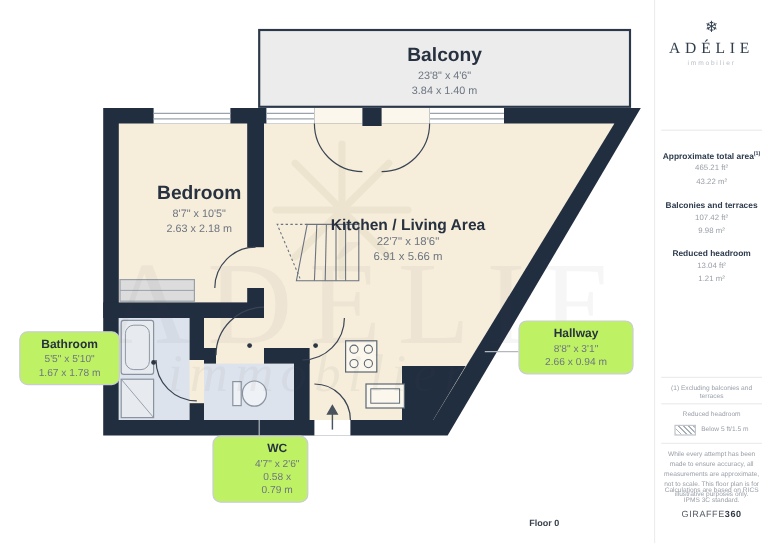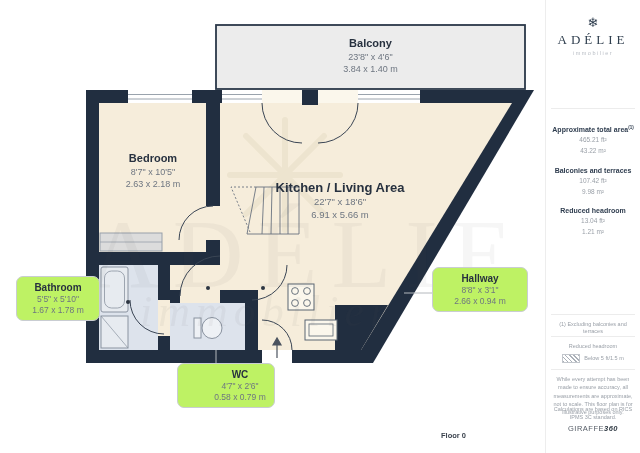--- a/index.html
+++ b/index.html
@@ -8,21 +8,21 @@
   
   .plan{position:absolute;left:0;top:0;width:545px;height:453px;}
   .plan svg{position:absolute;left:0;top:0;}
   .wm-letters{position:absolute;left:88px;top:198px;width:460px;
       font-family:"Liberation Serif",serif;font-size:98px;letter-spacing:14px;
       color:rgba(70,70,70,0.05);white-space:nowrap;pointer-events:none;}
   .wm-script{position:absolute;left:140px;top:286px;width:300px;
       font-family:"Liberation Serif",serif;font-style:italic;font-size:44px;
       letter-spacing:6px;color:rgba(90,90,90,0.06);pointer-events:none;}
   .room-label{position:absolute;text-align:center;pointer-events:none;}
-  .room-label .rl-name{font-weight:bold;color:#27313f;font-size:11px;line-height:1.25;}
+  .room-label .rl-name{font-weight:bold;color:#27313f;font-size:16px;line-height:1.25;}
   .room-label .rl-ft,.room-label .rl-m{color:#6e7681;font-size:9px;line-height:1.35;}
   .room-label.big .rl-name{font-size:13px;}
   .room-label.big .rl-ft,.room-label.big .rl-m{font-size:9.5px;}
   .callout{position:absolute;background:#bef264;border:1px solid #c9cdd2;border-radius:7px;
       text-align:center;padding:5px 4px 4px 4px;box-sizing:border-box;}
   .callout .rl-name{font-weight:bold;color:#27313f;font-size:10px;line-height:1.2;}
   .callout .rl-ft,.callout .rl-m{color:#6e7681;font-size:8.5px;line-height:1.3;}
   .floor-label{position:absolute;left:86px;top:431px;width:380px;text-align:right;
       font-size:7.5px;font-weight:bold;color:#3a424d;}
   
@@ -36,21 +36,21 @@
   .logo-sub{font-size:5.5px;letter-spacing:1.5px;color:#b9bec5;margin-top:2px;}
   .sb-h{font-size:7px;font-weight:bold;color:#2e3c4e;line-height:1.3;}
   .sb-h sup{font-size:4.5px;}
   .sb-v{font-size:6.5px;color:#9aa0a8;line-height:1.7;}
   .sb-note{font-size:5.5px;color:#9aa0a8;line-height:1.3;}
   .legend-row{display:flex;align-items:center;justify-content:center;gap:4px;margin-top:4px;}
   .hatch{width:16px;height:7px;border:1px solid #c2c6cc;
       background:repeating-linear-gradient(45deg,#aab0b8 0,#aab0b8 1px,transparent 1px,transparent 3px);}
   .sb-p{font-size:5.5px;color:#9aa0a8;line-height:1.5;}
   .brand{font-size:7.5px;color:#555c66;letter-spacing:0.5px;}
-  .brand b{color:#2e3842;font-style:italic;}
+  .brand b{color:#2e3842;}
   .areas-block .grp{margin-bottom:9px;}
 </style>
 </head>
 <body>
 
 <div class="stage">
 
   <div class="plan">
 
     <svg width="545" height="453" viewBox="0 0 545 453">
@@ -167,39 +167,39 @@
 
     <div class="wm-letters">ADÉLIE</div>
     <div class="wm-script">immobilier</div>
 
     <div class="room-label" style="left:216px;top:37px;width:309px;">
       <div class="rl-name">Balcony</div>
       <div class="rl-ft">23'8" x 4'6"</div>
       <div class="rl-m">3.84 x 1.40 m</div>
     </div>
 
-    <div class="room-label" style="left:99px;top:152px;width:108px;">
+    <div class="room-label" style="left:112px;top:152px;width:108px;">
       <div class="rl-name">Bedroom</div>
       <div class="rl-ft">8'7" x 10'5"</div>
       <div class="rl-m">2.63 x 2.18 m</div>
     </div>
 
     <div class="room-label big" style="left:235px;top:180px;width:210px;">
       <div class="rl-name">Kitchen / Living Area</div>
       <div class="rl-ft">22'7" x 18'6"</div>
       <div class="rl-m">6.91 x 5.66 m</div>
     </div>
 
     <div class="callout" style="left:16px;top:276px;width:84px;">
       <div class="rl-name">Bathroom</div>
       <div class="rl-ft">5'5" x 5'10"</div>
       <div class="rl-m">1.67 x 1.78 m</div>
     </div>
 
-    <div class="callout" style="left:177px;top:363px;width:98px;padding-left:32px;">
+    <div class="callout" style="left:177px;top:363px;width:80px;padding-left:32px;">
       <div class="rl-name">WC</div>
       <div class="rl-ft">4'7" x 2'6"</div>
       <div class="rl-m">0.58 x 0.79 m</div>
     </div>
 
     <div class="callout" style="left:432px;top:267px;width:96px;">
       <div class="rl-name">Hallway</div>
       <div class="rl-ft">8'8" x 3'1"</div>
       <div class="rl-m">2.66 x 0.94 m</div>
     </div>

